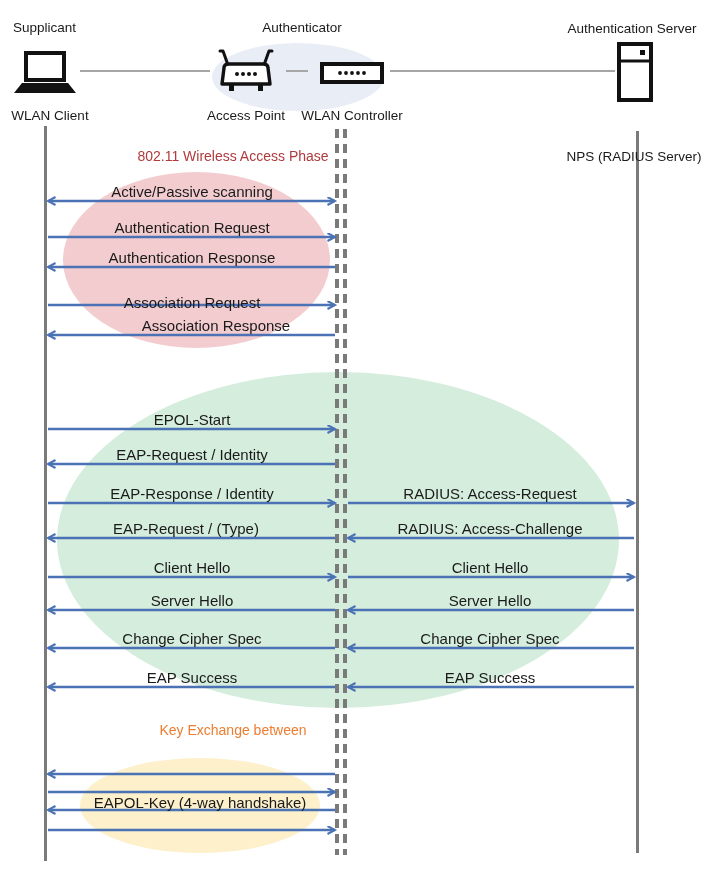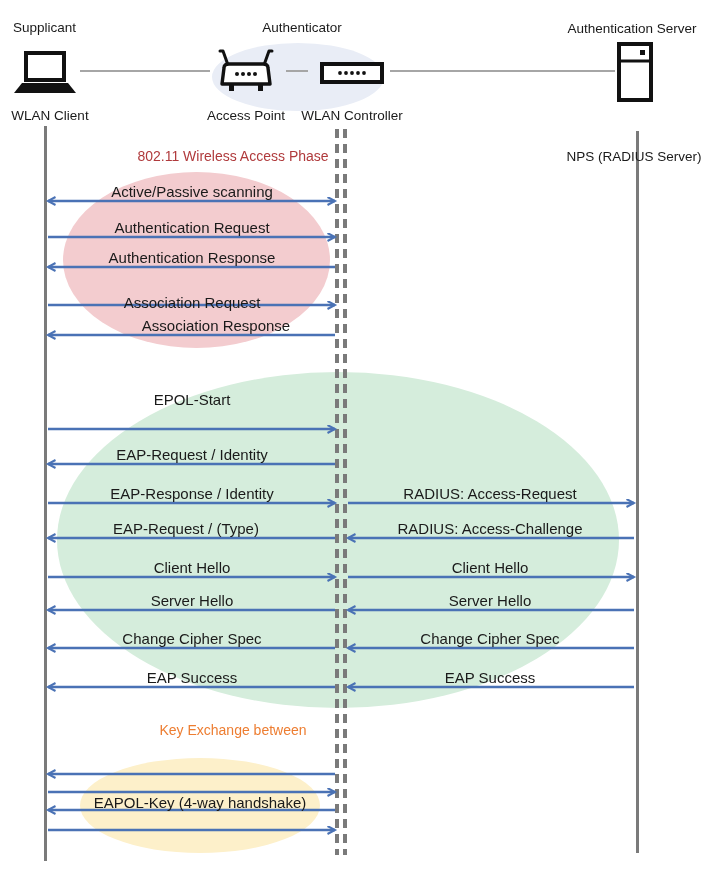--- a/index.html
+++ b/index.html
@@ -130,21 +130,21 @@
       <line x1="48" x2="335" y1="792" y2="792" stroke="#4a72b5" stroke-width="2.3" marker-end="url(#head)"></line>
       <line x1="48" x2="335" y1="810" y2="810" stroke="#4a72b5" stroke-width="2.3" marker-start="url(#head)"></line>
       <line x1="48" x2="335" y1="830" y2="830" stroke="#4a72b5" stroke-width="2.3" marker-end="url(#head)"></line>
     </svg>
 
 <div class="msg-label centered" style="left: 192px; top: 183px;">Active/Passive scanning</div>
     <div class="msg-label centered" style="left: 192px; top: 219px;">Authentication Request</div>
     <div class="msg-label centered" style="left: 192px; top: 249px;">Authentication Response</div>
     <div class="msg-label centered" style="left: 192px; top: 294px;">Association Request</div>
     <div class="msg-label centered" style="left: 180px; top: 317px; margin-left: 36px;">Association Response</div>
-    <div class="msg-label centered" style="left: 192px; top: 391px;">EPOL-Start</div>
+    <div class="msg-label centered" style="left: 192px; top: 411px;">EPOL-Start</div>
     <div class="msg-label centered" style="left: 192px; top: 446px;">EAP-Request / Identity</div>
     <div class="msg-label centered" style="left: 192px; top: 485px;">EAP-Response / Identity</div>
     <div class="msg-label centered" style="left: 490px; top: 485px;">RADIUS: Access-Request</div>
     <div class="msg-label centered" style="left: 186px; top: 520px; text-align: right;">EAP-Request / (Type)</div>
     <div class="msg-label centered" style="left: 490px; top: 520px;">RADIUS: Access-Challenge</div>
     <div class="msg-label centered" style="left: 192px; top: 559px;">Client Hello</div>
     <div class="msg-label centered" style="left: 490px; top: 559px;">Client Hello</div>
     <div class="msg-label centered" style="left: 192px; top: 592px;">Server Hello</div>
     <div class="msg-label centered" style="left: 490px; top: 592px;">Server Hello</div>
     <div class="msg-label centered" style="left: 192px; top: 630px;">Change Cipher Spec</div>

